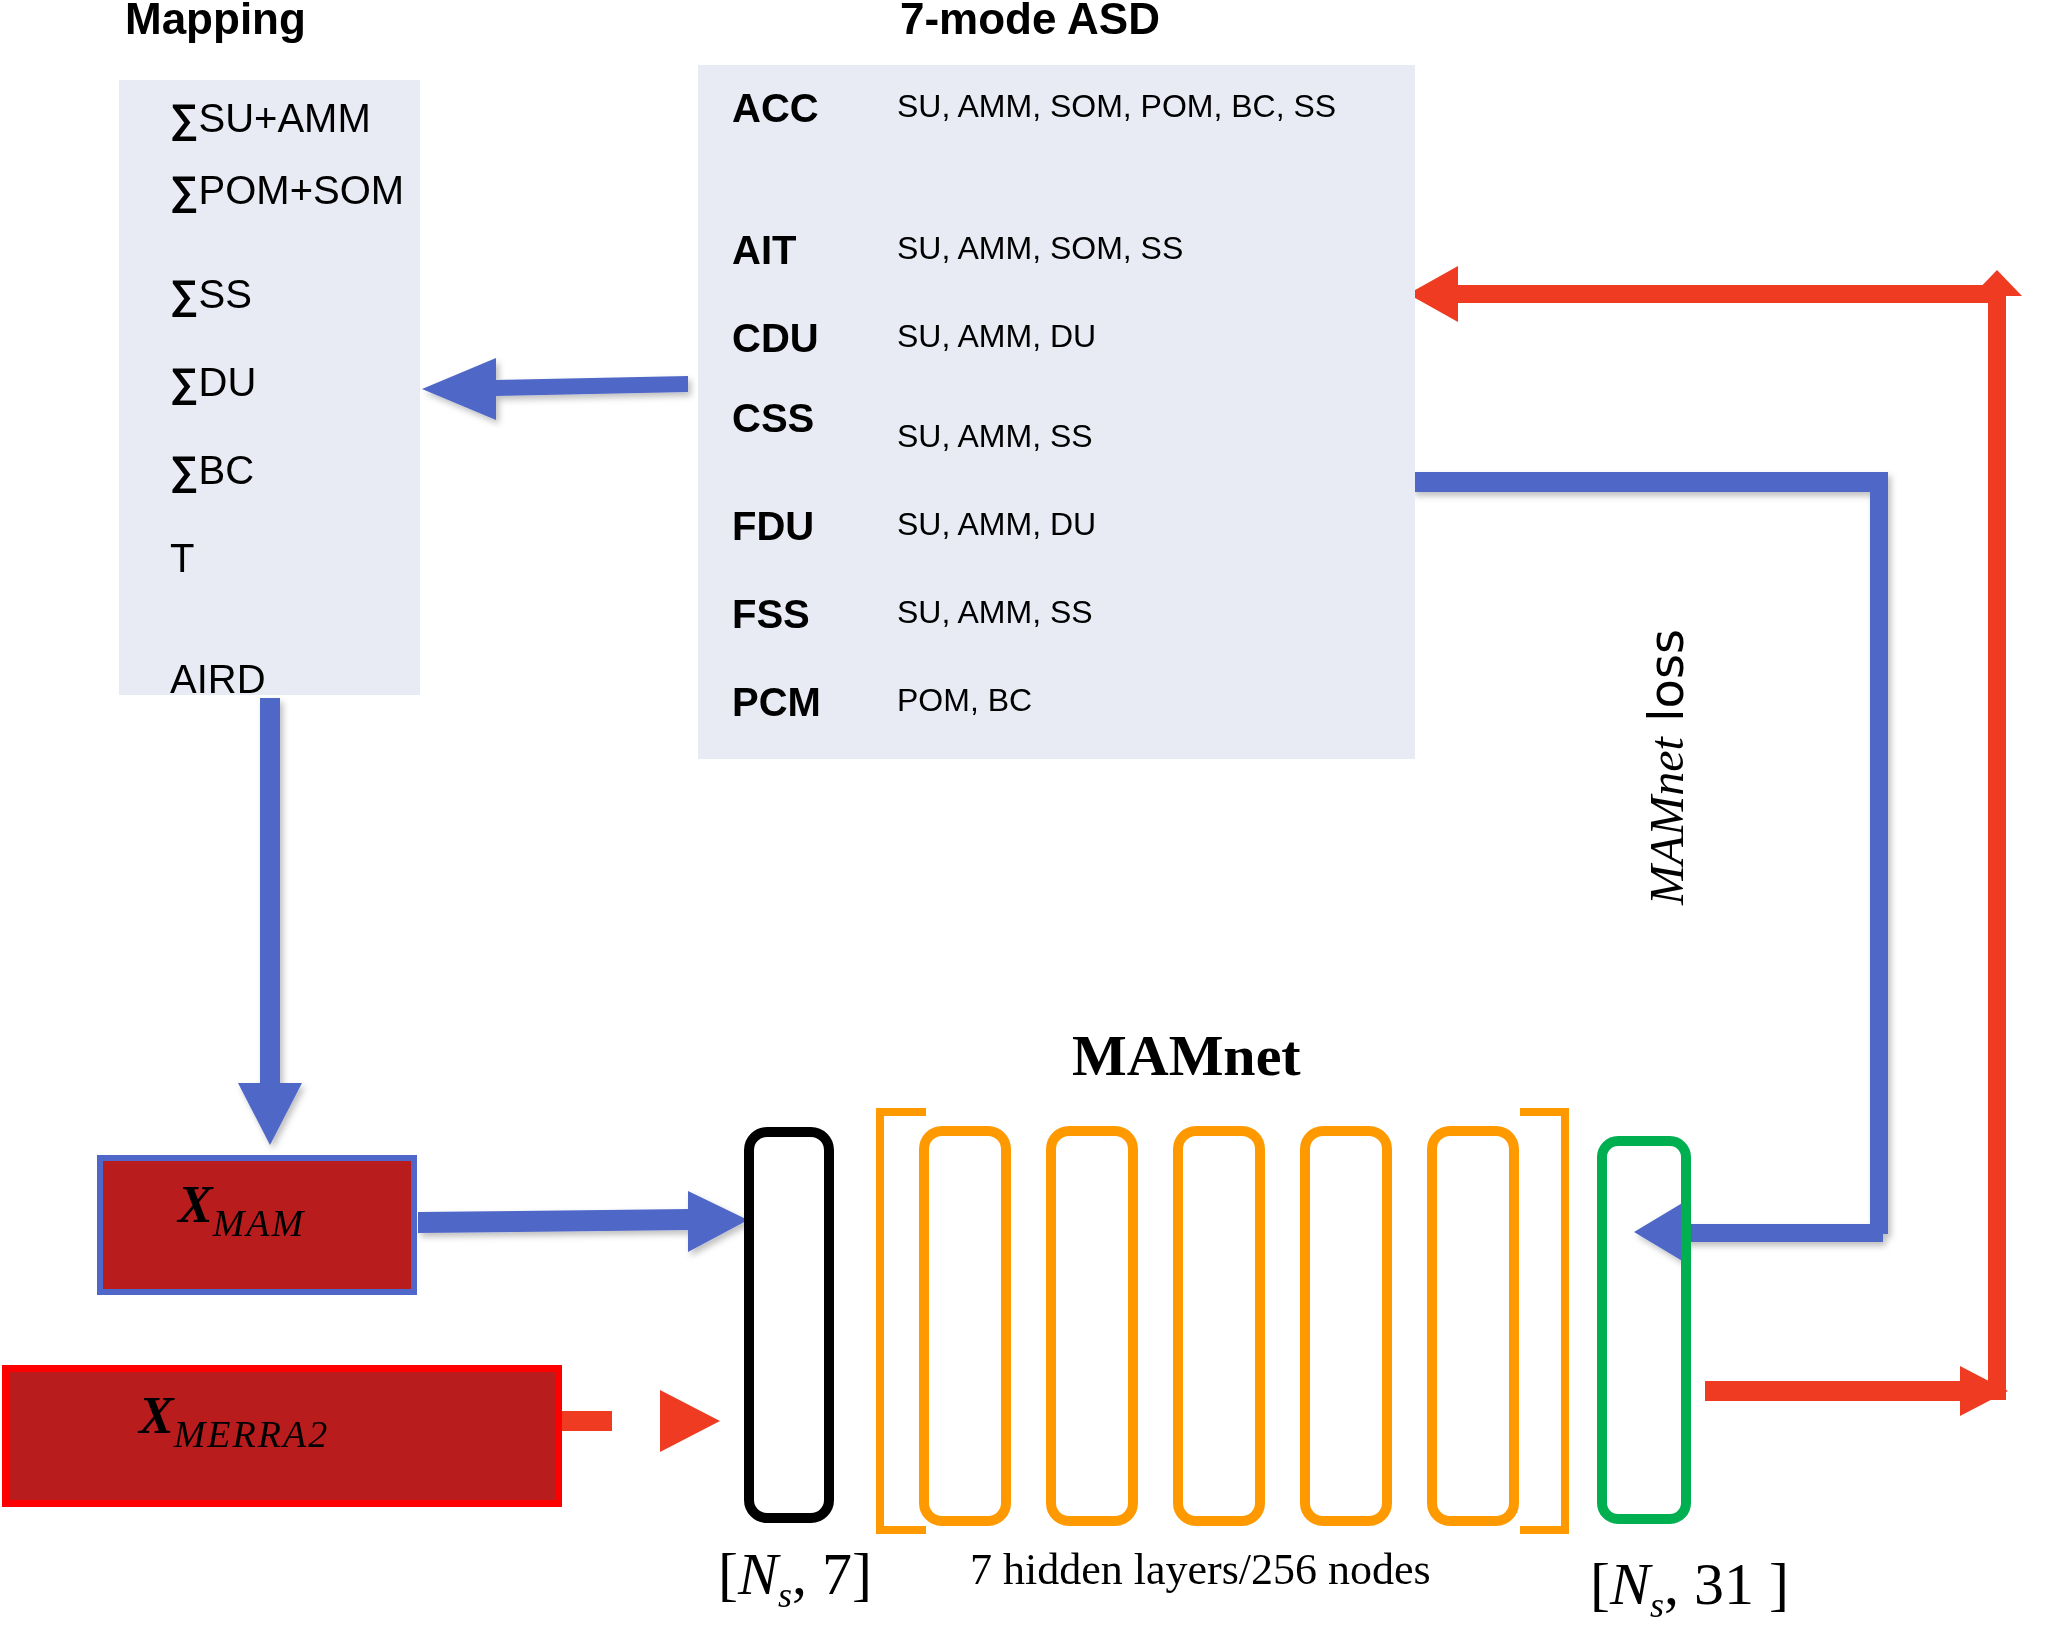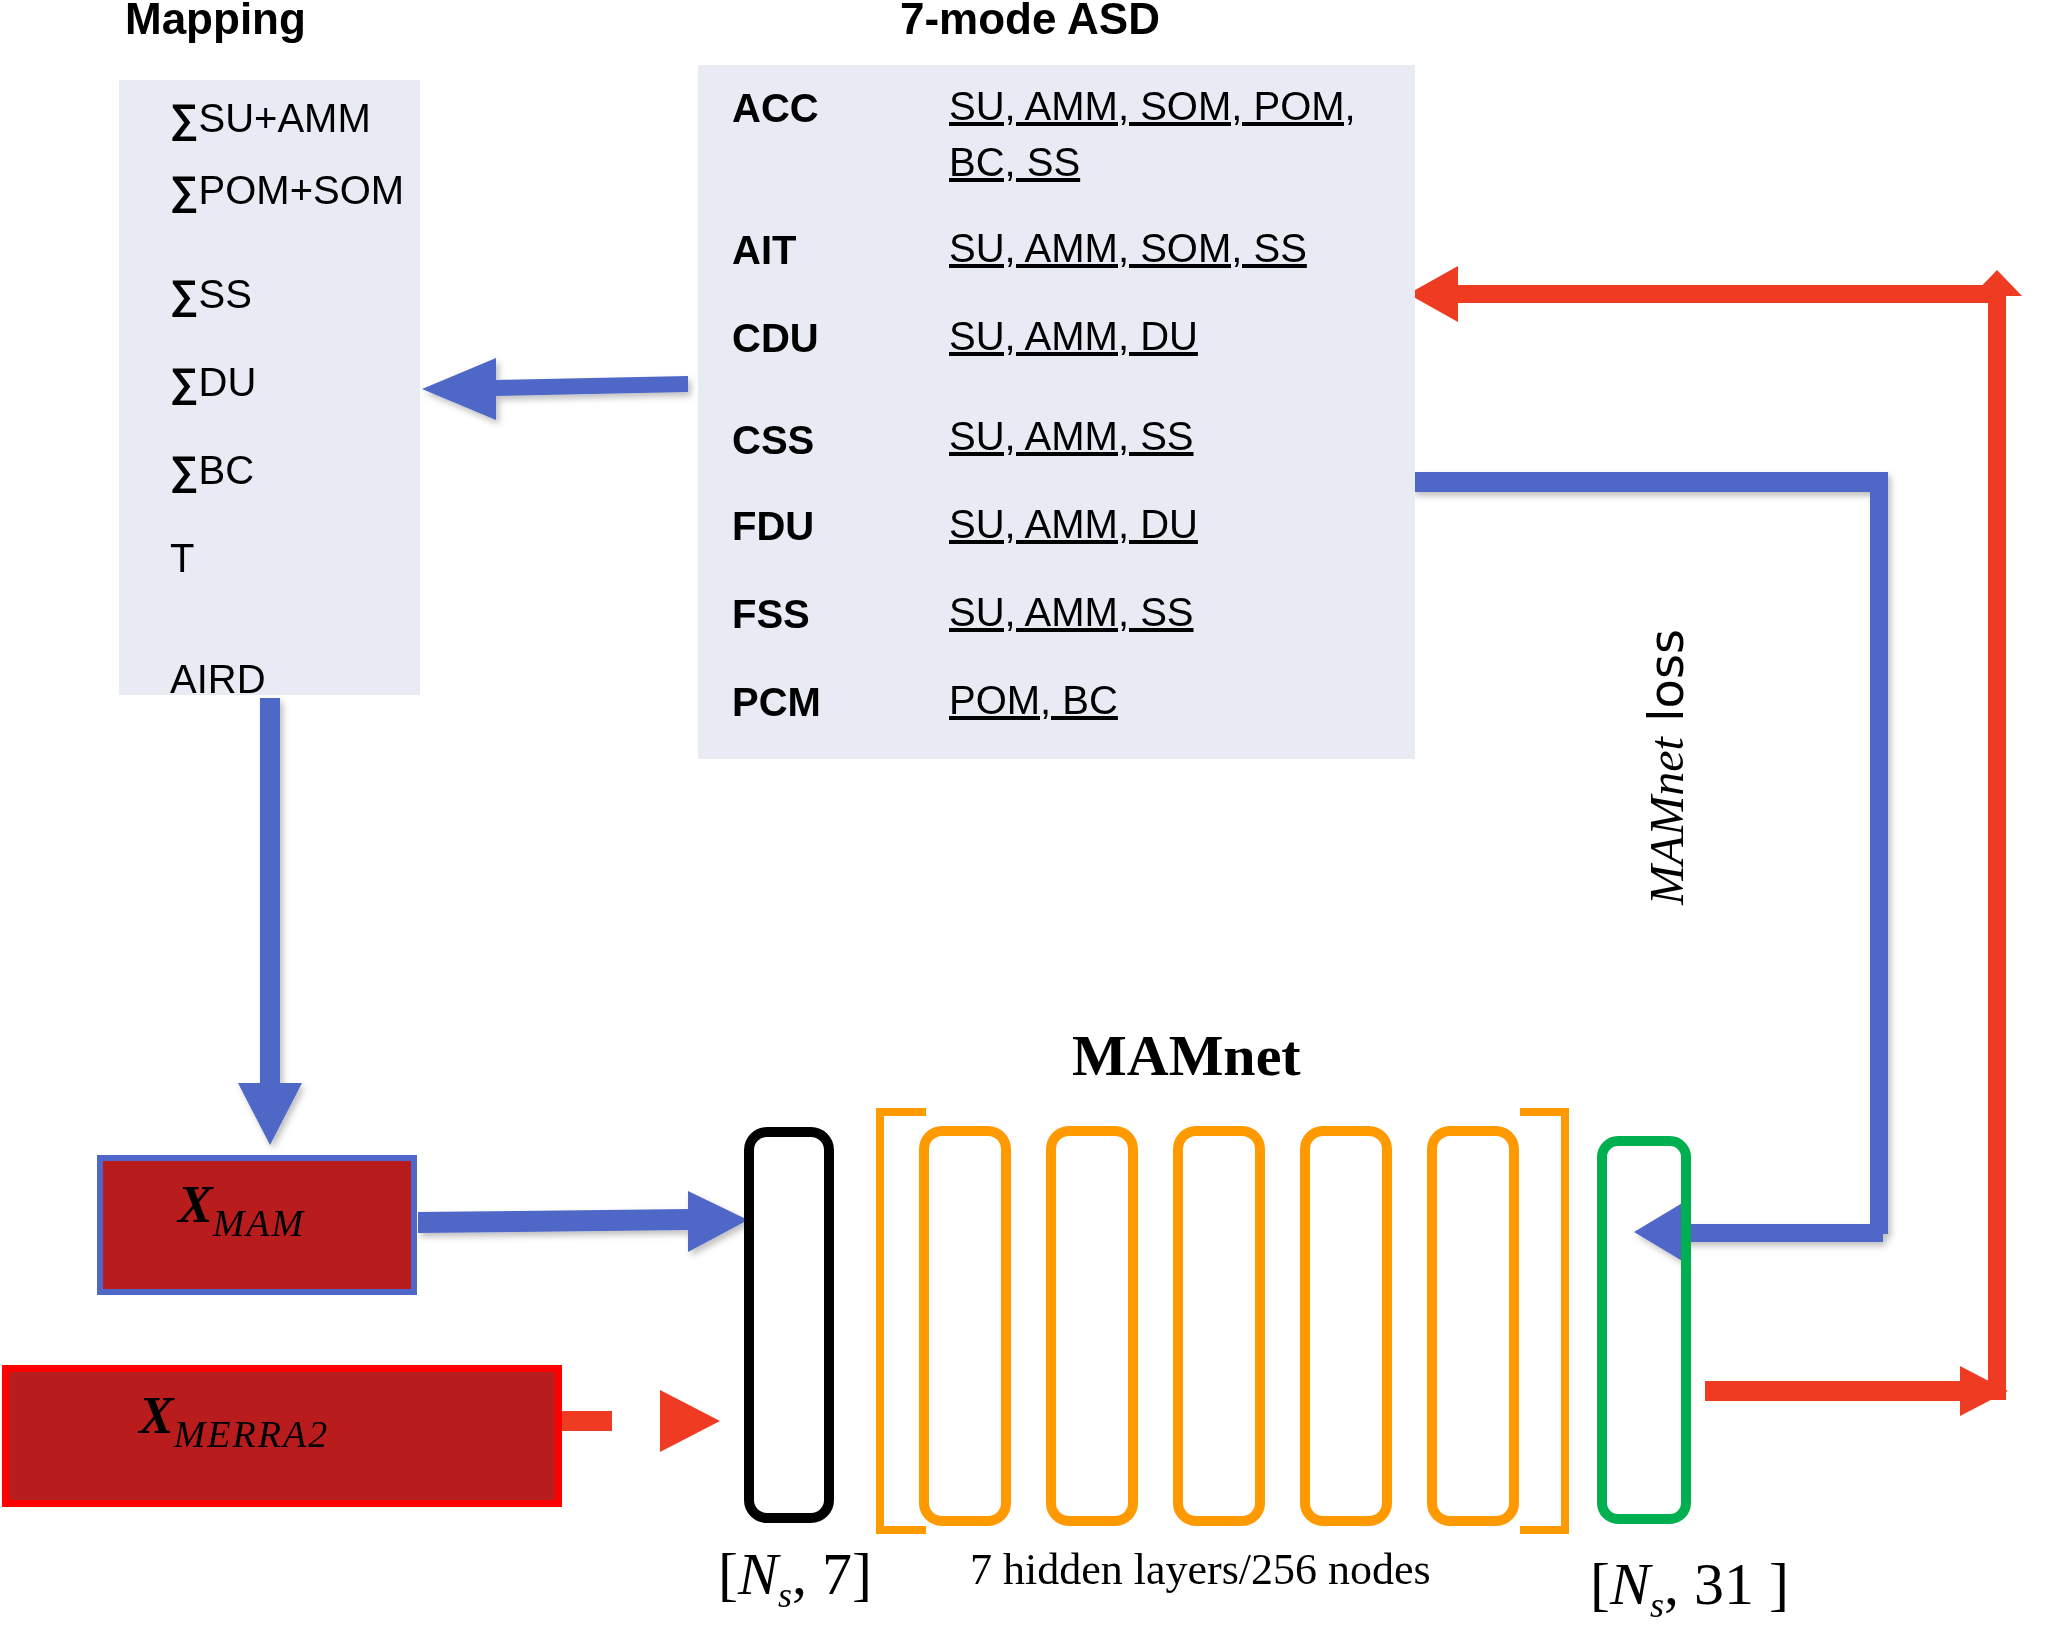--- a/index.html
+++ b/index.html
@@ -3,21 +3,21 @@
   <meta charset="utf-8">
   <style>
     html, body { margin:0; padding:0; background:#ffffff; }
     body { width:2049px; height:1625px; position:relative; overflow:hidden; font-family:"Liberation Sans", sans-serif; }
     .abs { position:absolute; }
     .title { font-family:"Liberation Sans", sans-serif; font-weight:bold; font-size:44px; color:#000; }
     .panel { background:#e8eaf4; }
     .map-item { position:absolute; left:150px; font-size:40px; color:#000;margin-left:20px; }
     .map-item .sig { font-weight:bold; }
     .asd-mode { position:absolute; left:732px; font-size:40px; font-weight:bold; color:#000; }
-    .asd-comp { position:absolute; left:949px; font-size:40px; color:#000; line-height:56px; width:480px;text-decoration:underline; }
+    .asd-comp { position:absolute; left:897px; font-size:32px; color:#000; line-height:56px; width:480px; }
     .serif { font-family:"Liberation Serif", "DejaVu Serif", serif; }
     .box { position:absolute; box-sizing:border-box; background:#b91c1c; }
     .vlabel { font-family:"Liberation Serif", serif; font-style:italic; font-weight:bold; font-size:52px; color:#000; position:absolute; }
     .vlabel sub { font-size:38px; font-weight:normal; vertical-align:-14px; letter-spacing:2px; }
     svg { position:absolute; left:0; top:0; }
   </style>
 </head>
 <body>
 
 <svg width="2049" height="1625">
@@ -95,21 +95,21 @@
 
 <div class="abs title" style="left:900px; top:-6px;">7-mode ASD</div>
 <div class="abs panel" style="left:698px; top:65px; width:717px; height:694px;"></div>
 <div id="asd-list">
     <div class="asd-mode" style="top: 86px;">ACC</div>
     <div class="asd-comp" style="top: 78px;">SU, AMM, SOM, POM, BC, SS</div>
     <div class="asd-mode" style="top: 228px;">AIT</div>
     <div class="asd-comp" style="top: 220px;">SU, AMM, SOM, SS</div>
     <div class="asd-mode" style="top: 316px;">CDU</div>
     <div class="asd-comp" style="top: 308px;">SU, AMM, DU</div>
-    <div class="asd-mode" style="top: 418px;">CSS</div>
+    <div class="asd-mode" style="top: 396px;">CSS</div>
     <div class="asd-comp" style="top: 408px;">SU, AMM, SS</div>
     <div class="asd-mode" style="top: 504px;">FDU</div>
     <div class="asd-comp" style="top: 496px;">SU, AMM, DU</div>
     <div class="asd-mode" style="top: 592px;">FSS</div>
     <div class="asd-comp" style="top: 584px;">SU, AMM, SS</div>
     <div class="asd-mode" style="top: 680px;">PCM</div>
     <div class="asd-comp" style="top: 672px;">POM, BC</div>
   </div>
 
 <div class="box" style="left:97px; top:1155px; width:320px; height:140px; border:6px solid #4f67c8;">

